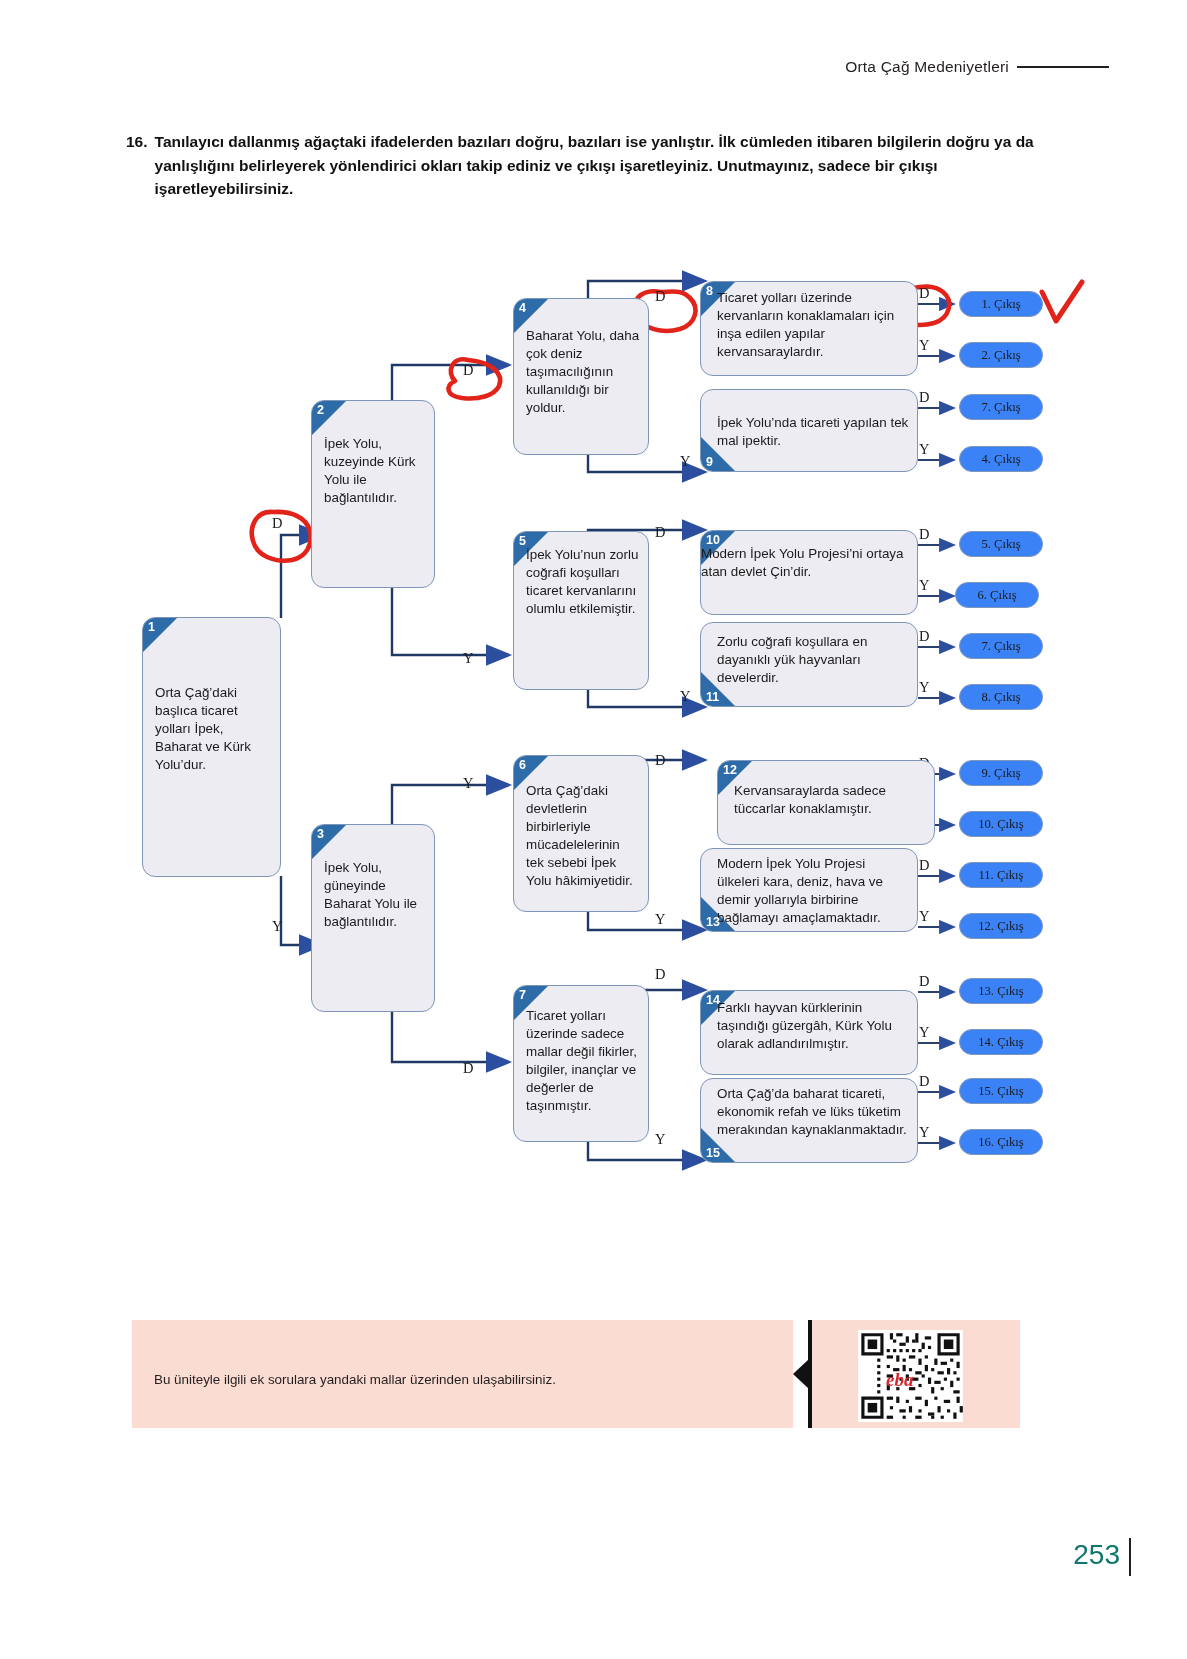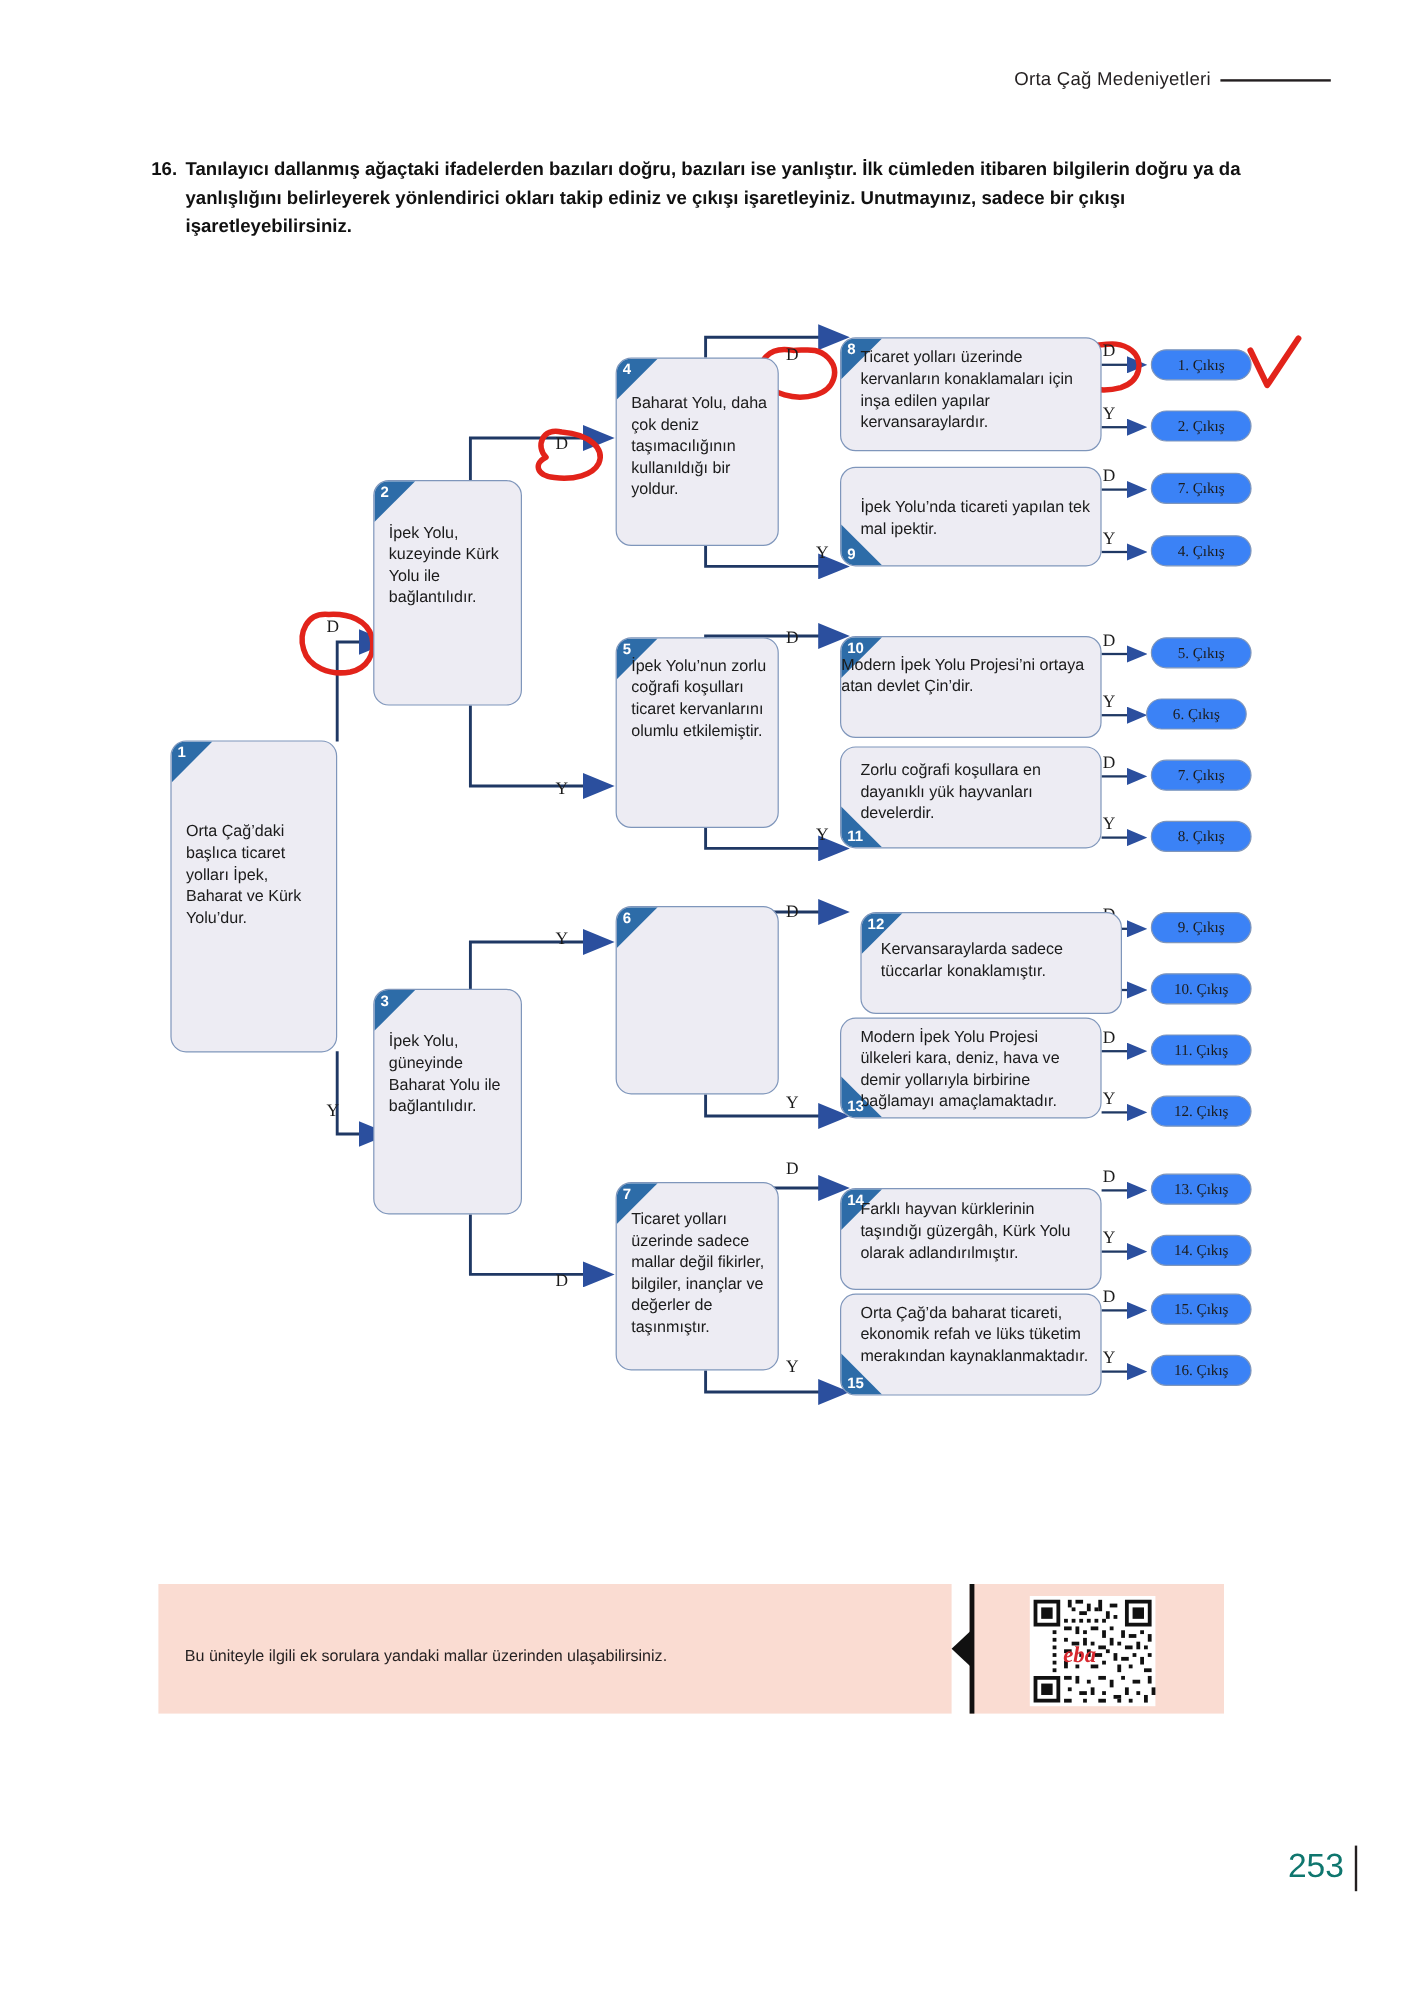--- a/index.html
+++ b/index.html
@@ -247,20 +247,21 @@
 
     <div class="node has-tl" style="left:513px;top:531px;width:136px;height:159px;">
       <span class="corner-tl"></span>
       <span class="cnum tl">5</span>
       <div class="txt" style="padding-top:14px;">İpek Yolu’nun zorlu coğrafi koşulları ticaret kervanlarını olumlu etkilemiştir.</div>
     </div>
 
     <div class="node has-tl" style="left:513px;top:755px;width:136px;height:157px;">
       <span class="corner-tl"></span>
       <span class="cnum tl">6</span>
+      <div class="txt" style="padding-top:26px;">Orta Çağ’daki devletlerin birbirleriyle mücadelelerinin tek sebebi İpek Yolu hâkimiyetidir.</div>
     </div>
 
     <div class="node has-tl" style="left:513px;top:985px;width:136px;height:157px;">
       <span class="corner-tl"></span>
       <span class="cnum tl">7</span>
       <div class="txt" style="padding-top:21px;">Ticaret yolları üzerinde sadece mallar değil fikirler, bilgiler, inançlar ve değerler de taşınmıştır.</div>
     </div>
 
     <div class="node has-tl" style="left:700px;top:281px;width:218px;height:95px;">
       <span class="corner-tl"></span>

